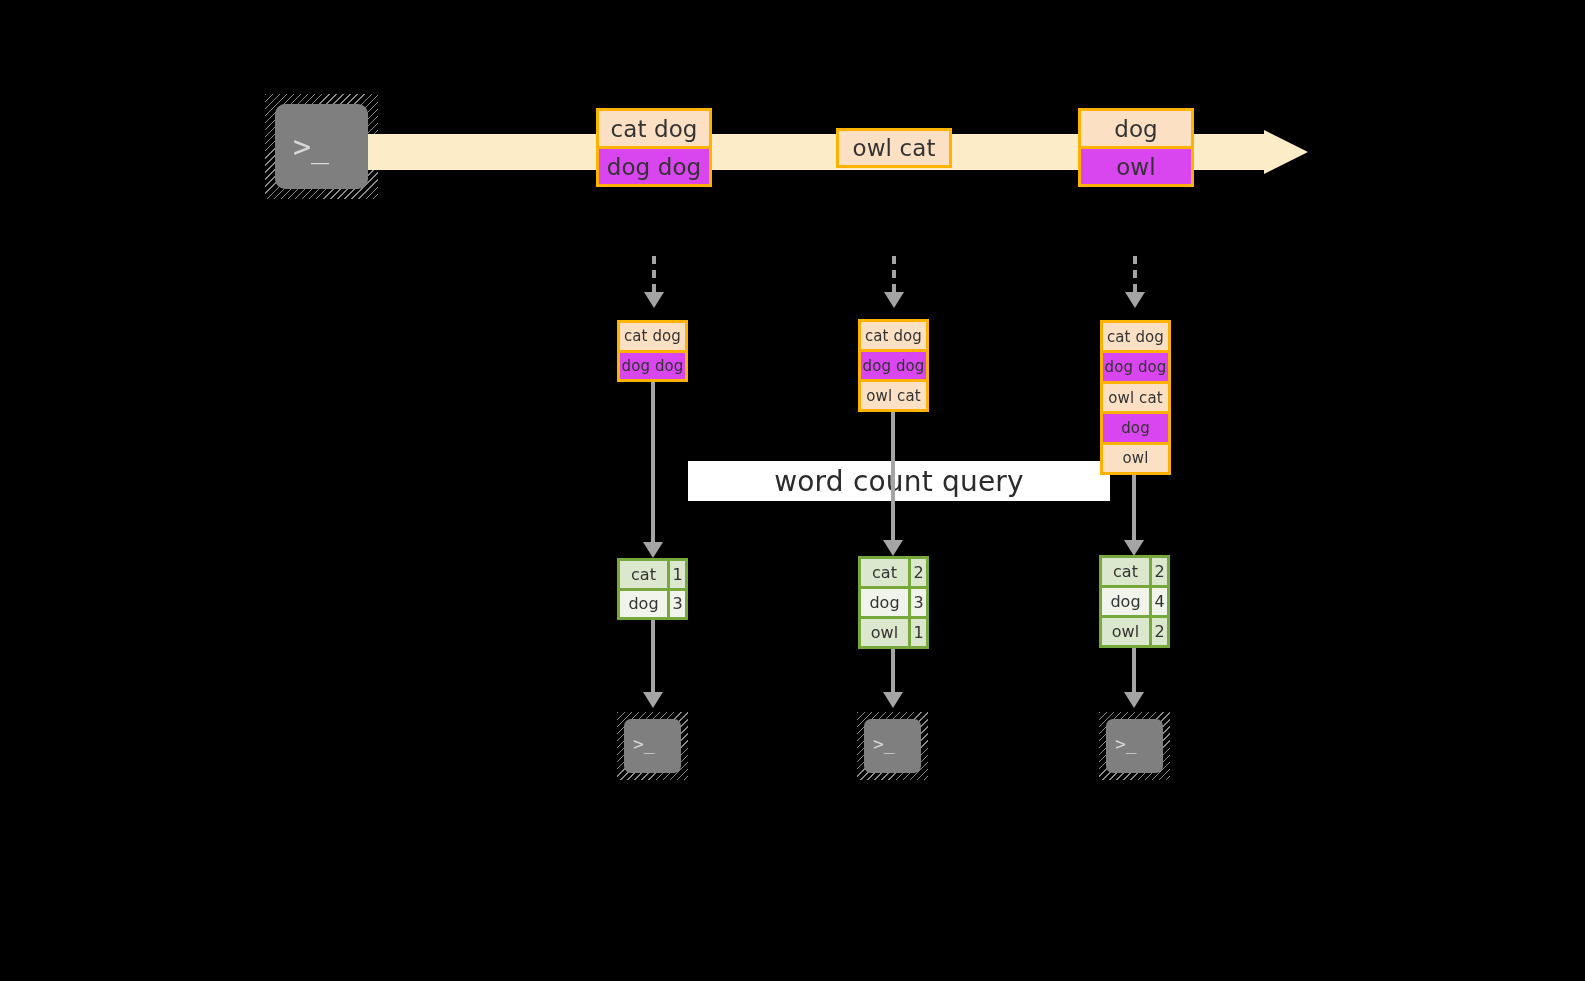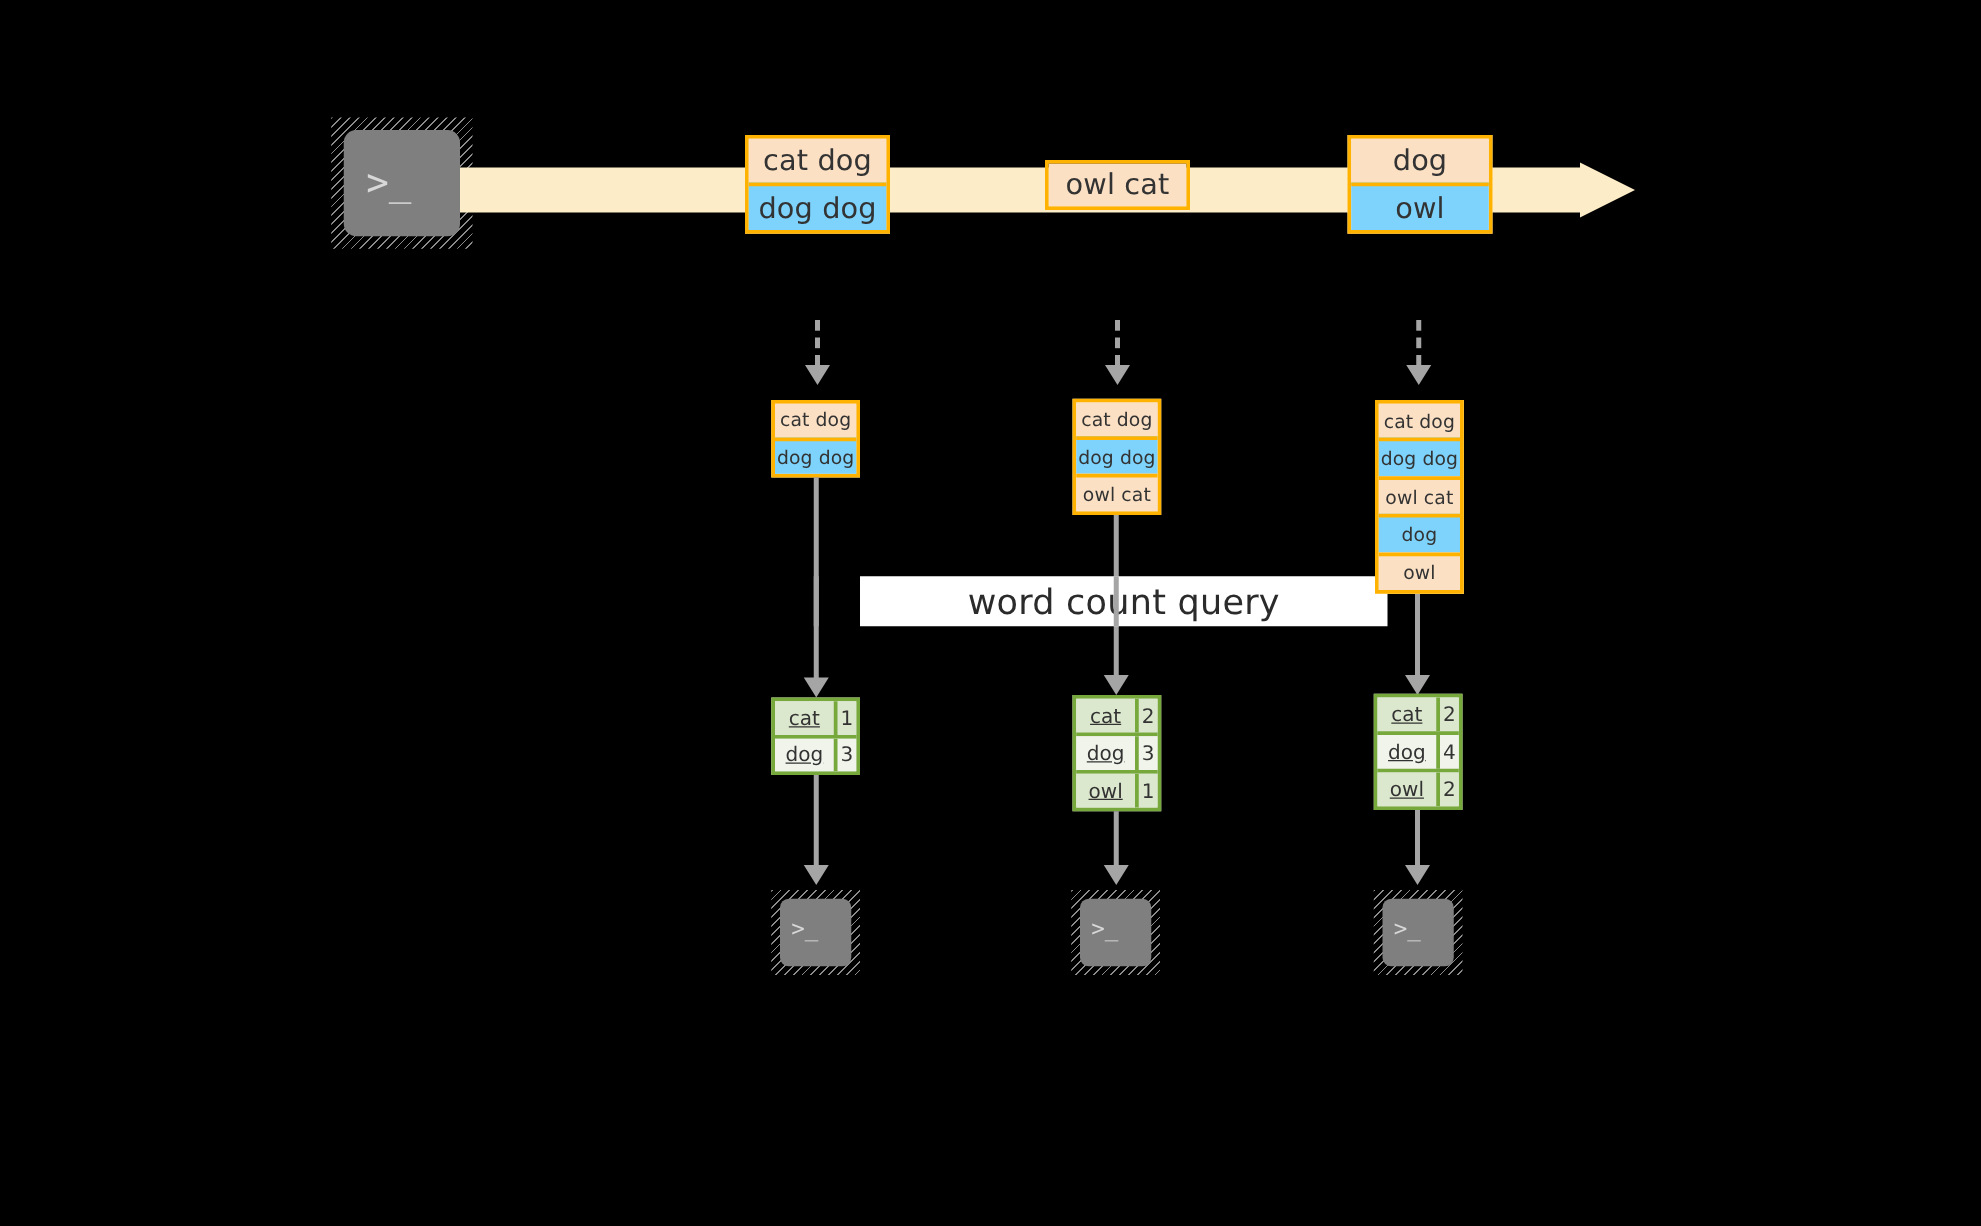--- a/index.html
+++ b/index.html
@@ -76,21 +76,21 @@
     flex: 1 1 auto;
     display: flex;
     align-items: center;
     justify-content: center;
     color: #333333;
     white-space: nowrap;
     box-sizing: border-box;
     letter-spacing: .1px;
   }
   .obox .orow.dark  { background: #FBE0C4; }
-  .obox .orow.light { background: #7dd3fc; }
+  .obox .orow.light { background: #d946ef; }
   .obox .orow + .orow { border-top: 3px solid #FFB300; }
 
   .obox.big .orow  { font-size: 23px; }
   .obox.mini .orow { font-size: 15px; }
 
   
   .gtable {
     position: absolute;
     box-sizing: border-box;
     border: 3px solid #76A83C;
@@ -106,21 +106,21 @@
   .gtable .grow + .grow { border-top: 3px solid #76A83C; }
   .gtable .gcell {
     display: flex;
     align-items: center;
     justify-content: center;
     font-size: 16px;
     color: #333333;
     box-sizing: border-box;
     white-space: nowrap;
   }
-  .gtable .gcell.key { flex: 0 0 47px; text-decoration: underline; }
+  .gtable .gcell.key { flex: 0 0 47px; }
   .gtable .gcell.val { flex: 1 1 auto; border-left: 3px solid #76A83C; }
   .gtable .grow.dark  .gcell { background: #DCE8CD; }
   .gtable .grow.light .gcell { background: #F0F4EB; }
 
   
   .vline {
     position: absolute;
     background: #A5A5A5;
     width: 4px;
   }

